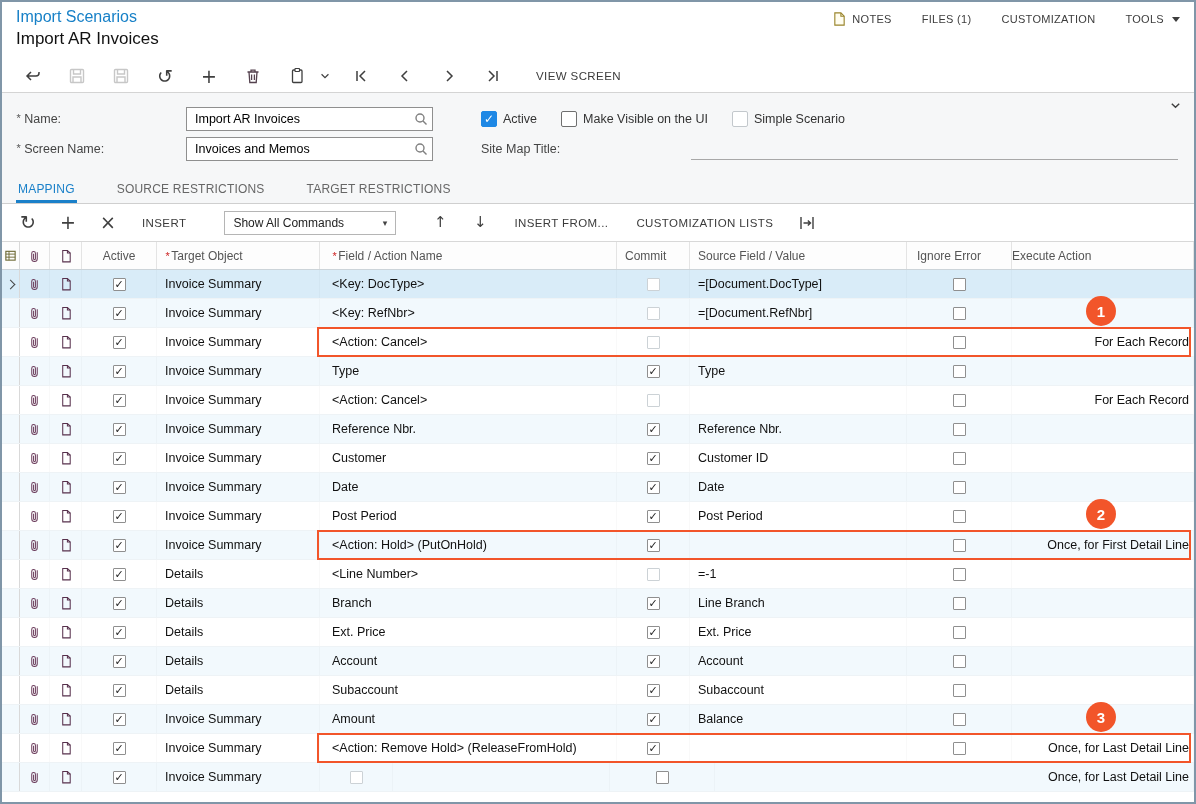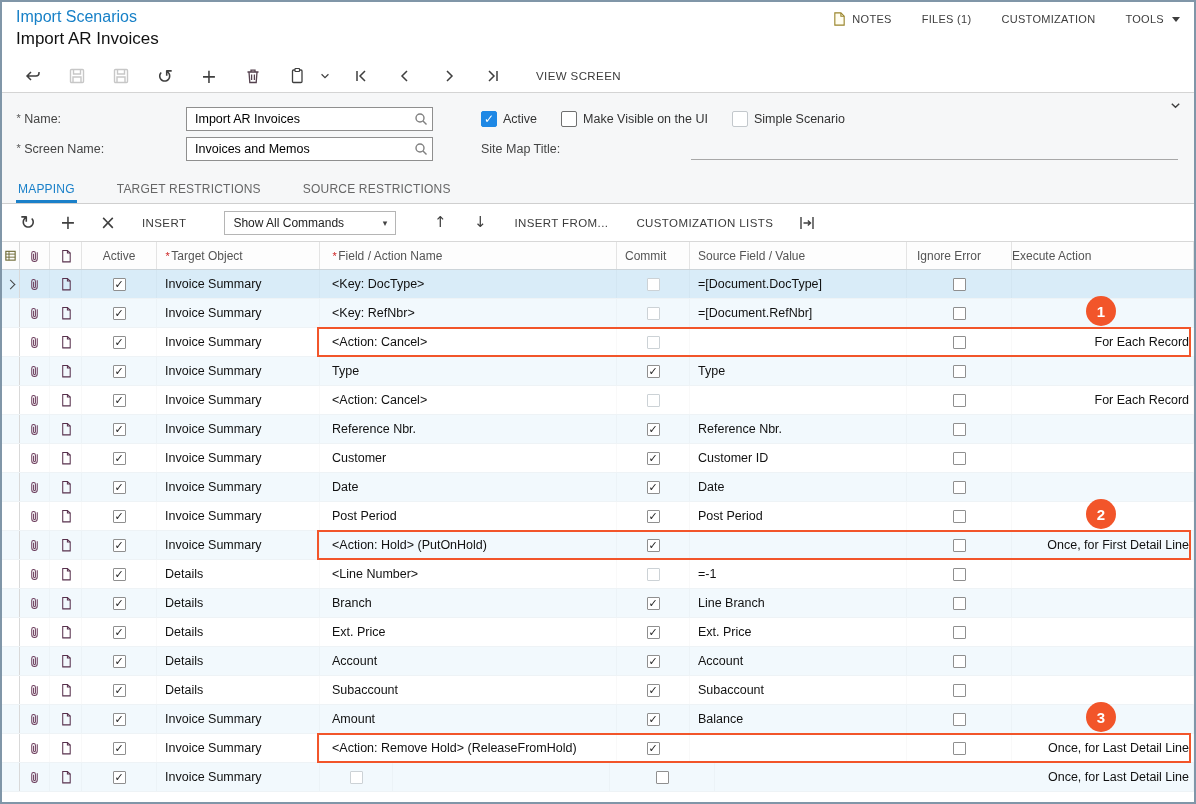--- a/index.html
+++ b/index.html
@@ -221,22 +221,22 @@
     </div>
     <span class="collapse-chevron">
       <svg width="13" height="13" viewBox="0 0 14 14">
           <path d="M3 5 l4 4 4-4" fill="none" stroke="#3f3f3f" stroke-width="1.5"></path>
         </svg>
     </span>
   </section>
 
   <nav class="tabs">
     <span class="tab active">MAPPING</span>
+    <span class="tab">SOURCE RESTRICTIONS</span>
     <span class="tab">TARGET RESTRICTIONS</span>
-    <span class="tab">SOURCE RESTRICTIONS</span>
   </nav>
 
   <div class="gridbar">
     <span class="icbtn">
         <span class="glyph">↻</span>
       </span>
     <span class="icbtn">
         <span class="glyph">+</span>
       </span>
     <span class="icbtn">

